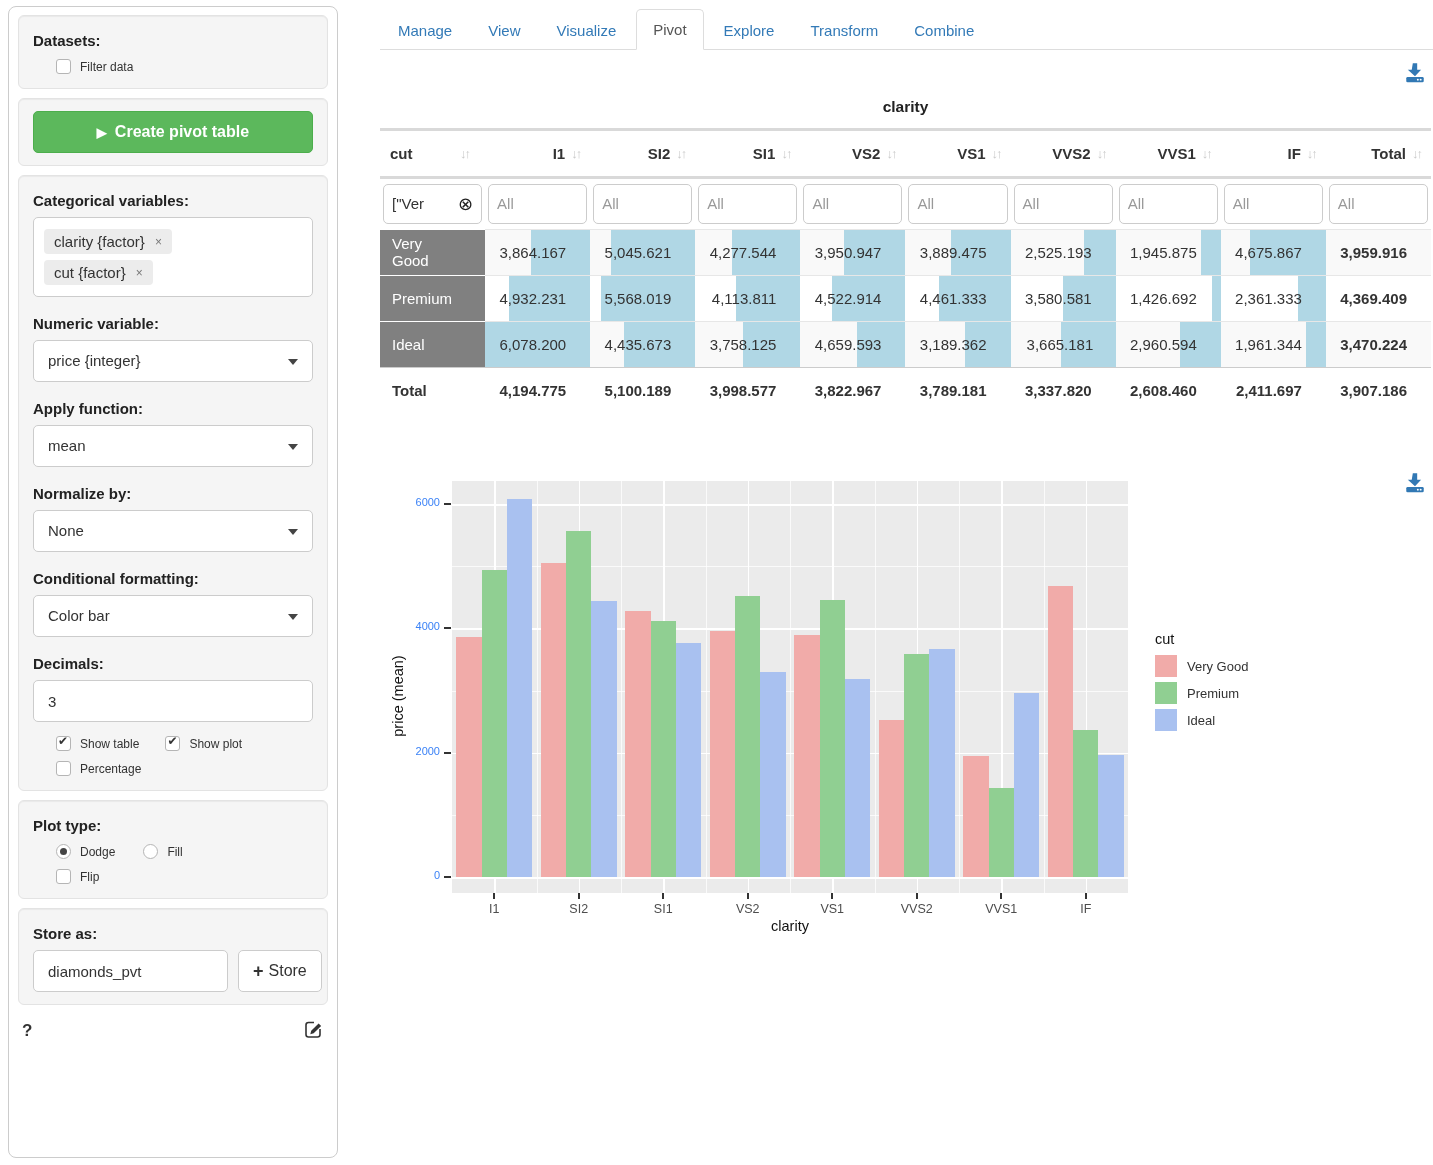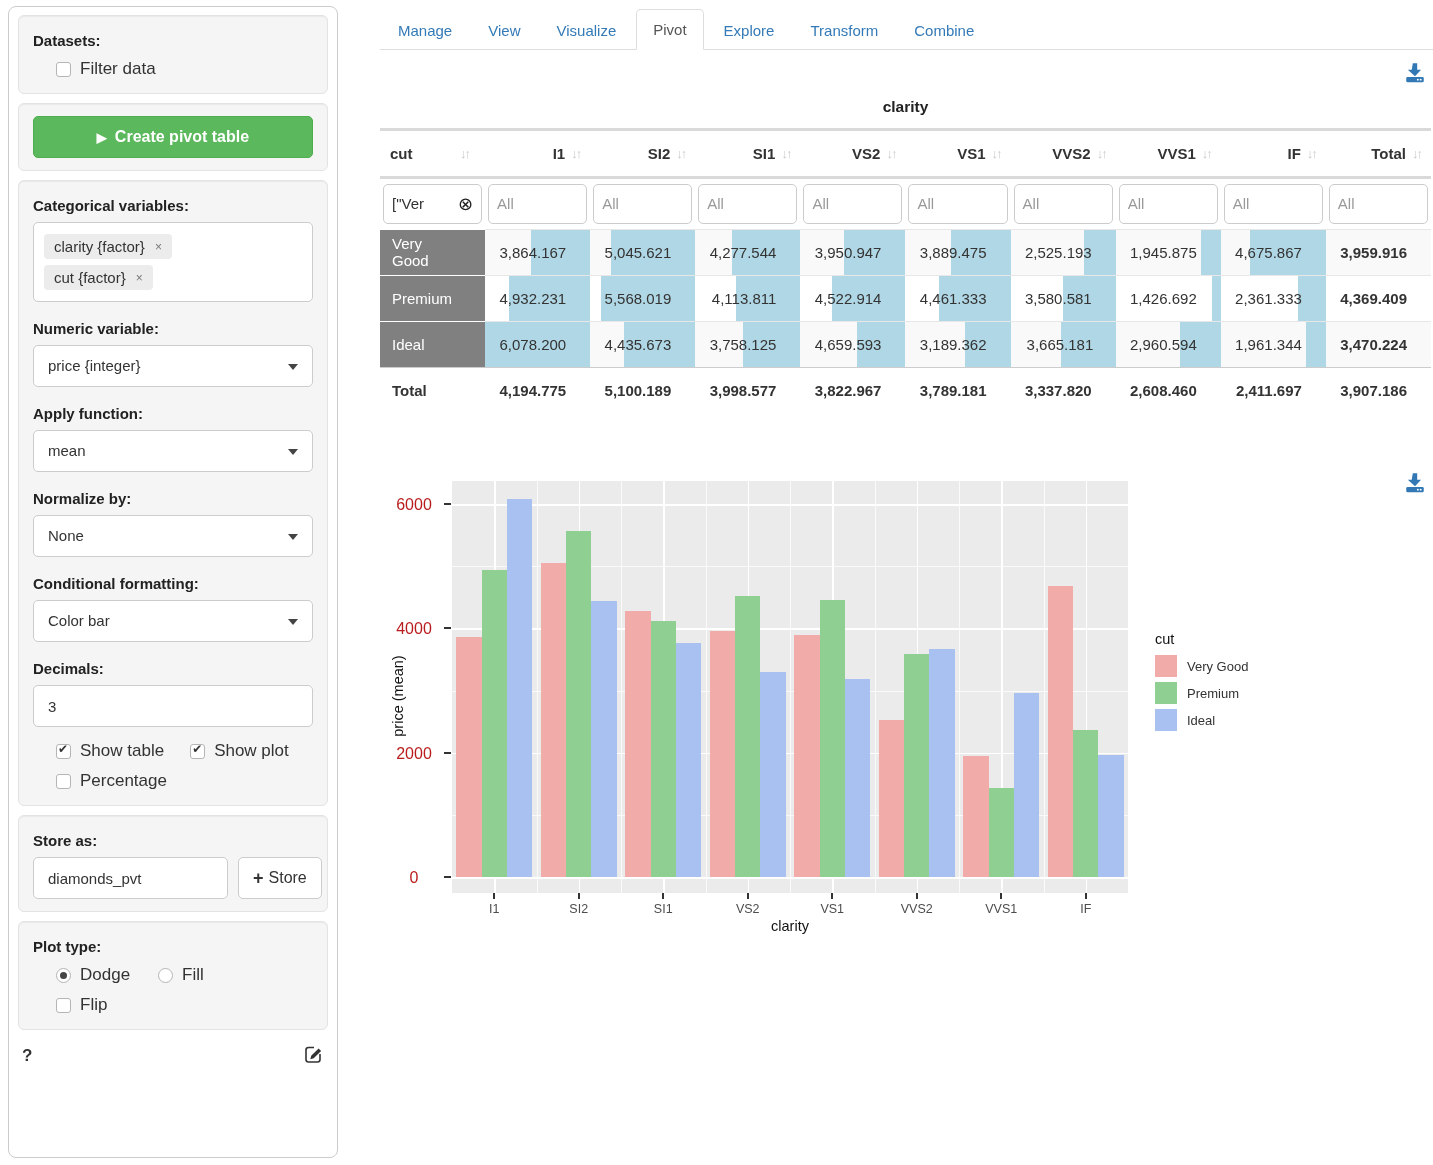--- a/index.html
+++ b/index.html
@@ -10,21 +10,21 @@
   
   .sidebar{position:absolute;left:8px;top:6px;width:330px;height:1152px;
            border:1px solid #ccc;border-radius:8px;background:#fff;padding:8px 9px;}
   .well{background:#f5f5f5;border:1px solid #e3e3e3;border-radius:6px;
         padding:12px 14px;margin-bottom:9px;box-shadow:inset 0 1px 1px rgba(0,0,0,.05);}
   .lbl{font-weight:bold;font-size:15px;margin:4px 0 8px 0;color:#222;}
   .selectbox{position:relative;background:#fff;border:1px solid #ccc;border-radius:5px;
              height:42px;line-height:40px;padding:0 14px;font-size:15px;color:#333;cursor:pointer;}
   .selectbox .caret{position:absolute;right:14px;top:18px;width:0;height:0;
              border-left:5px solid transparent;border-right:5px solid transparent;border-top:6px solid #444;}
-  .checkrow{display:flex;align-items:center;gap:9px;font-size:17px;margin:10px 0 2px 0;padding-left:23px;}
+  .checkrow{display:flex;align-items:center;gap:9px;font-size:12px;margin:10px 0 2px 0;padding-left:23px;}
   .cb{display:inline-block;width:15px;height:15px;border:1px solid #b5b5b5;border-radius:3px;
       background:#fff;position:relative;flex:0 0 auto;cursor:pointer;}
   .cb.checked::after{content:"✔";position:absolute;left:1px;top:-3px;font-size:12px;color:#333;}
   .radio{display:inline-block;width:15px;height:15px;border:1px solid #b5b5b5;border-radius:50%;
       background:#fff;position:relative;flex:0 0 auto;cursor:pointer;}
   .radio.sel::after{content:"";position:absolute;left:3px;top:3px;width:7px;height:7px;border-radius:50%;background:#444;}
   .btn-green{width:100%;height:42px;background:#5cb85c;border:1px solid #4cae4c;border-radius:5px;
              color:#fff;font-size:16px;font-weight:bold;cursor:pointer;
              display:flex;align-items:center;justify-content:center;gap:8px;}
   .btn-green .play{font-size:13px;}
@@ -83,21 +83,21 @@
   tr.totalrow td:first-child{text-align:left;padding-left:12px;}
 
   
   .chart{position:absolute;left:380px;top:455px;width:1053px;height:500px;}
   .panel{position:absolute;left:72px;top:26px;width:676px;height:412px;background:#ebebeb;}
   .gl-h{position:absolute;left:0;width:100%;background:#fff;}
   .gl-v{position:absolute;top:0;height:100%;background:#fff;}
   .bargroup{position:absolute;bottom:0;height:100%;display:flex;align-items:flex-end;
             justify-content:center;padding-bottom:16px;}
   .bar{width:25.3px;}
-  .ytick-label{position:absolute;width:52px;text-align:center;font-size:16px;color:#b91c1c;}
+  .ytick-label{position:absolute;width:52px;text-align:right;font-size:11px;color:#3b82f6;}
   .ytick-mark{position:absolute;width:7px;height:2px;background:#333;}
   .xtick-mark{position:absolute;width:2px;height:6px;background:#333;}
   .xtick-label{position:absolute;font-size:12.5px;color:#4d4d4d;text-align:center;width:60px;}
   .ylab{position:absolute;left:4px;top:233px;transform:rotate(-90deg);transform-origin:center;
         font-size:14.5px;color:#111;width:120px;text-align:center;margin-left:-46px;}
   .xlab{position:absolute;left:72px;width:676px;top:463px;text-align:center;font-size:14.5px;color:#111;}
   .legend{position:absolute;left:775px;top:176px;}
   .legend .ltitle{font-size:14.5px;color:#111;margin-bottom:8px;}
   .litem{display:flex;align-items:center;gap:10px;margin-bottom:5px;}
   .lswatch{width:22px;height:22px;flex:0 0 auto;}
@@ -175,42 +175,42 @@
           <span>Show plot</span>
         </span>
       </div>
       <div class="checkrow">
         <span class="cb"></span>
         <span>Percentage</span>
       </div>
     </div>
 
     <div class="well">
+      <div class="lbl">Plot type:</div>
+      <div class="checkrow" style="gap:9px">
+        <span class="radio sel"></span>
+        <span>Dodge</span>
+        <span style="width:10px"></span>
+        <span class="radio"></span>
+        <span>Fill</span>
+      </div>
+      <div class="checkrow">
+        <span class="cb"></span>
+        <span>Flip</span>
+      </div>
+    </div>
+
+    <div class="well">
       <div class="lbl">Store as:</div>
       <div class="storebar">
         <input class="textinput" style="width: 195px;" value="diamonds_pvt">
         <button class="btn-store">
           <b>+</b>
           <span>Store</span>
         </button>
-      </div>
-    </div>
-
-    <div class="well">
-      <div class="lbl">Plot type:</div>
-      <div class="checkrow" style="gap:9px">
-        <span class="radio sel"></span>
-        <span>Dodge</span>
-        <span style="width:10px"></span>
-        <span class="radio"></span>
-        <span>Fill</span>
-      </div>
-      <div class="checkrow">
-        <span class="cb"></span>
-        <span>Flip</span>
       </div>
     </div>
 
     <div class="side-foot">
       <span class="help-q">?</span>
       <span style="cursor:pointer">
         <svg width="22" height="22" viewBox="0 0 22 22" fill="none" stroke="#333" stroke-width="1.6">
           <path d="M18 11 v5.5 a2.5 2.5 0 0 1 -2.5 2.5 H6.5 A2.5 2.5 0 0 1 4 16.5 V7 a2.5 2.5 0 0 1 2.5 -2.5 H12"></path>
           <path d="M9.2 12.8 l-.9 3.4 3.4-.9 7.4-7.4 -2.5-2.5 -7.4 7.4z" fill="#333" stroke="none"></path>
         </svg>

